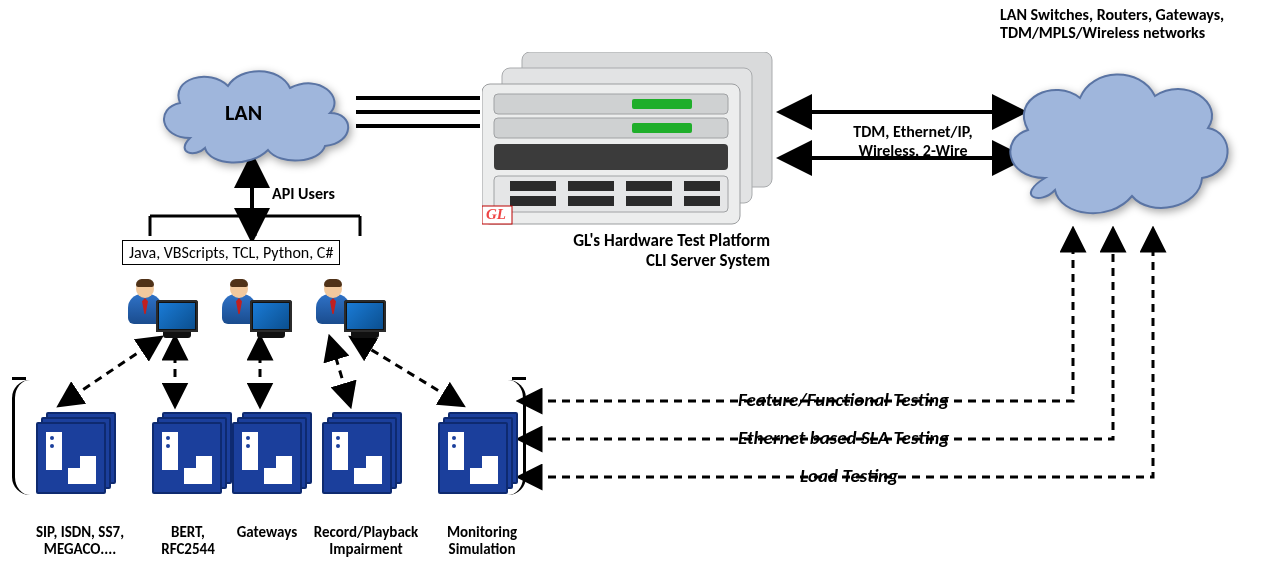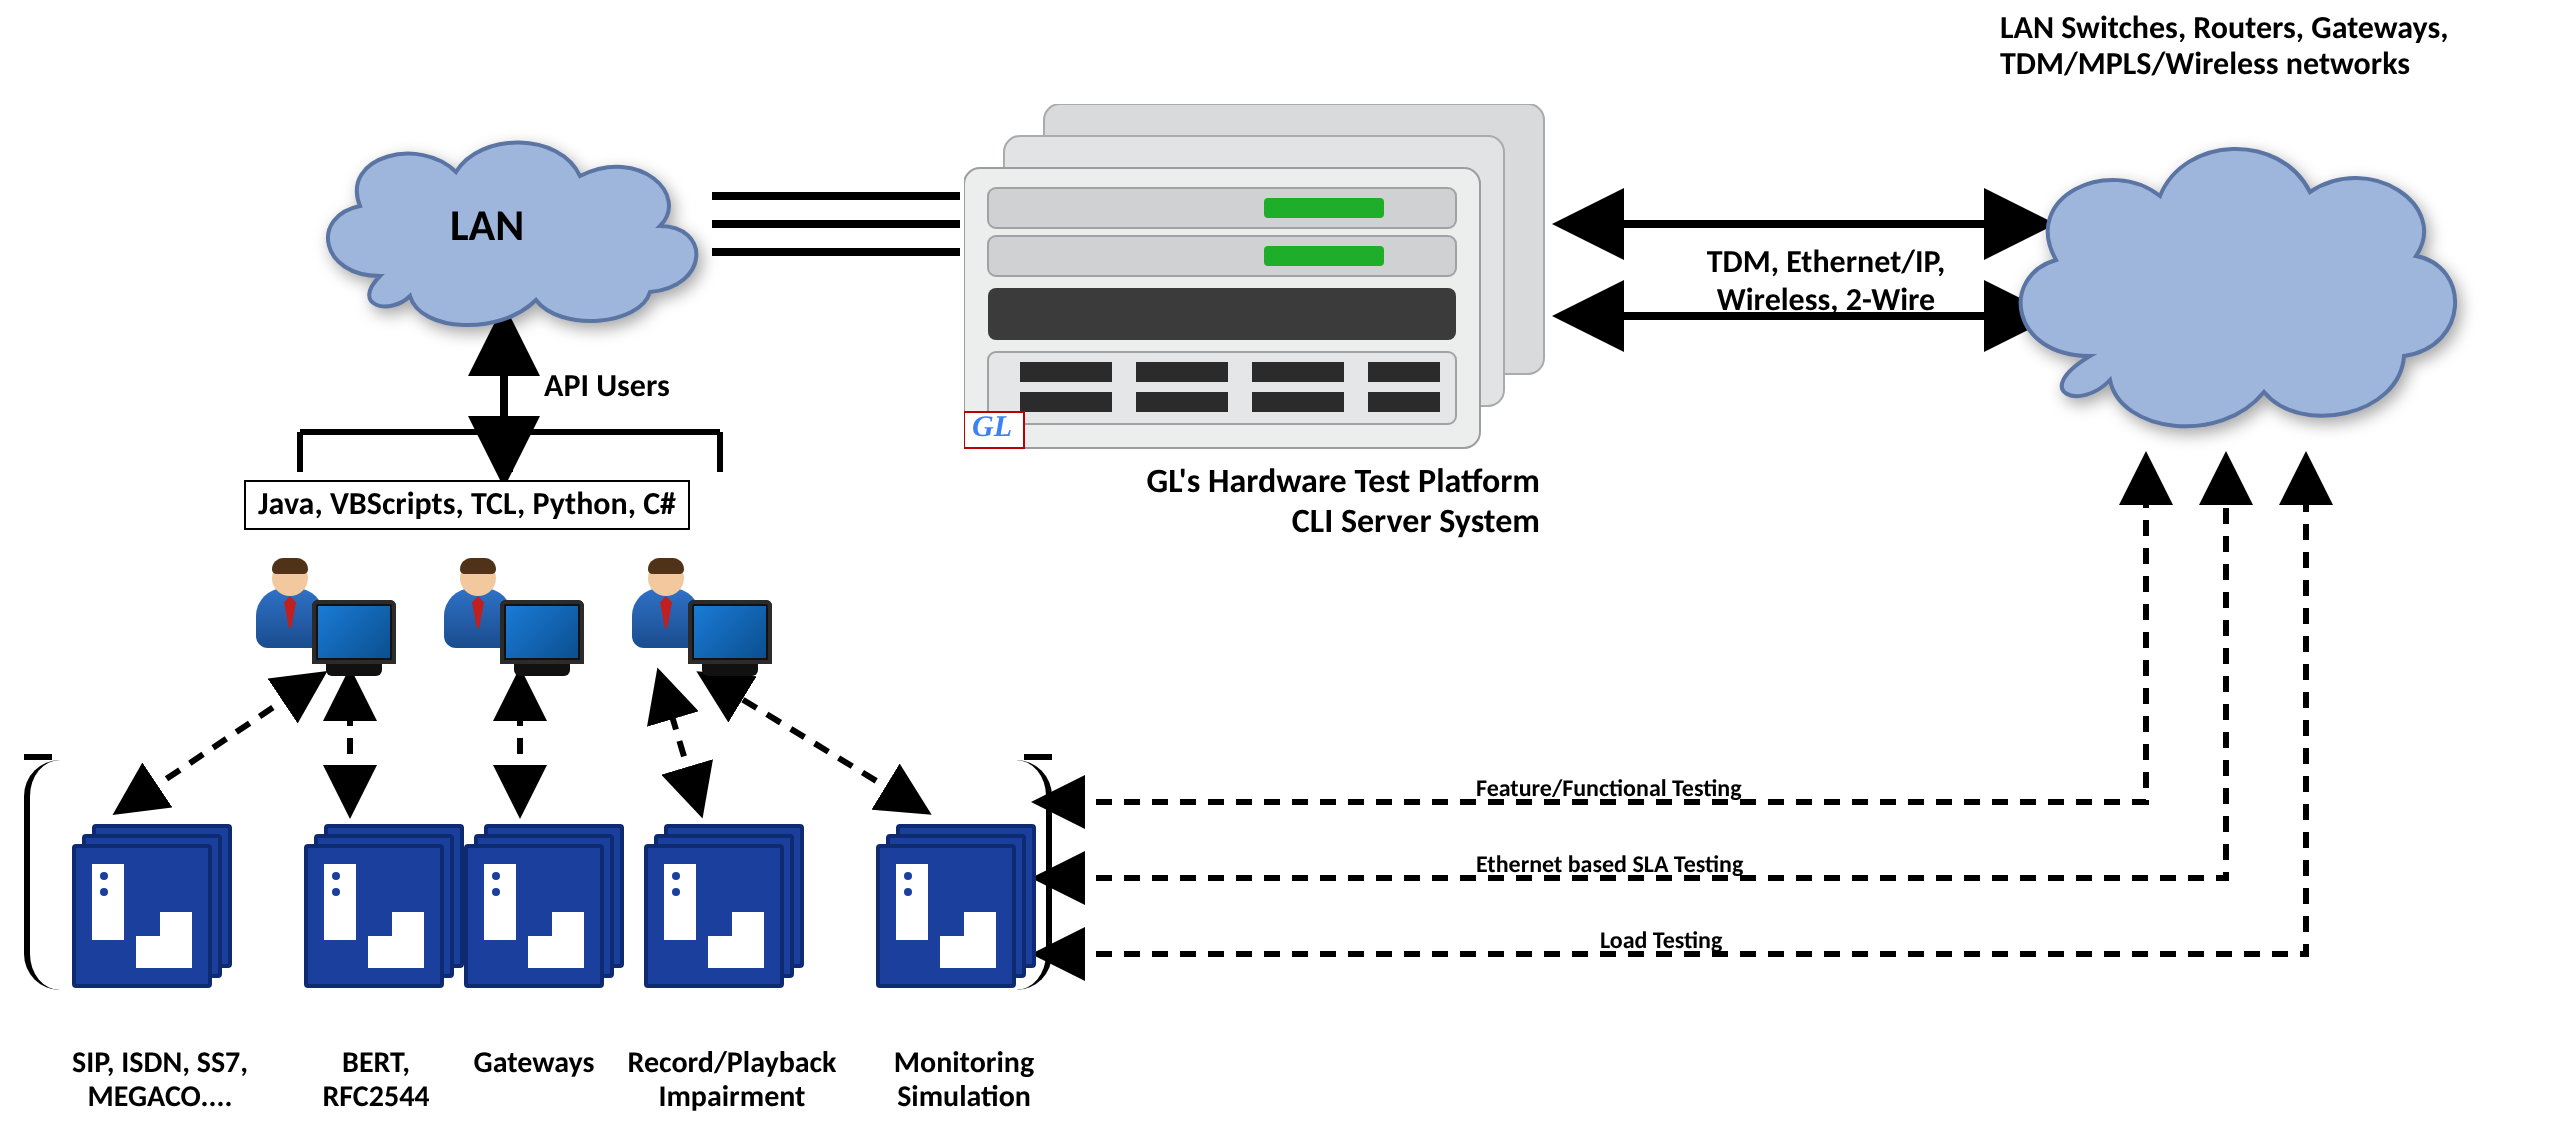--- a/index.html
+++ b/index.html
@@ -21,21 +21,21 @@
     font-size: 16px;
     font-weight: 700;
     text-align: center;
     line-height: 1.15;
   }
   .boxlabel {
     position: absolute;
     border: 1px solid #000;
     background: #fff;
     font-size: 16px;
-    font-weight: 700;
+    font-weight: 400;
     padding: 2px 6px;
     white-space: nowrap;
   }
 
   
   .cloud {
     position: absolute;
     filter: drop-shadow(2px 3px 4px rgba(0,0,0,.35));
   }
   .cloud svg { display: block; }
@@ -205,22 +205,23 @@
     width: 14px;
     height: 3px;
     background: #000;
   }
   .bracket::before { left: -3px; top: -3px; }
   .bracket::after  { right: -3px; top: -3px; }
 
   
   .tlabel {
     position: absolute;
-    font-size: 12px;
+    font-size: 19px;
     font-weight: 700;
+    font-style: italic;
   }
 
   
   svg.arrows {
     position: absolute;
     left: 0; top: 0;
     width: 1280px;
     height: 574px;
     pointer-events: none;
   }
@@ -336,21 +337,21 @@
         <rect x="202" y="97" width="36" height="10"></rect>
         <rect x="28" y="112" width="46" height="10"></rect>
         <rect x="86" y="112" width="46" height="10"></rect>
         <rect x="144" y="112" width="46" height="10"></rect>
         <rect x="202" y="112" width="36" height="10"></rect>
       </g>
 
       <rect x="0" y="122" width="30" height="18" fill="#fff" stroke="#b00"></rect>
     </g>
   </svg>
-  <div style="position:absolute; left:4px; top:154px; font: italic 700 15px Georgia,serif; color:#3b82f6;">GL</div>
+  <div style="position:absolute; left:4px; top:154px; font: italic 700 15px Georgia,serif; color:#ef4444;">GL</div>
 </div>
 <div class="caption" style="left:490px; top:230px;">GL's Hardware Test Platform</div>
 <div class="caption" style="left:490px; top:250px;">CLI Server System</div>
 
 <div class="link-label" style="left:828px; top:122px; width:170px;">
   <span>TDM, Ethernet/IP,</span><br>
   <span>Wireless, 2-Wire</span>
 </div>
 
 <div class="label" style="left:1000px; top:6px; width:260px; text-align:left; font-weight:700;">

